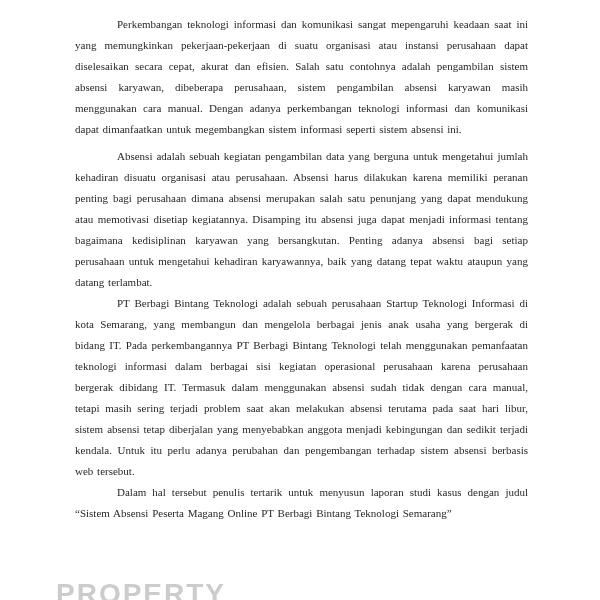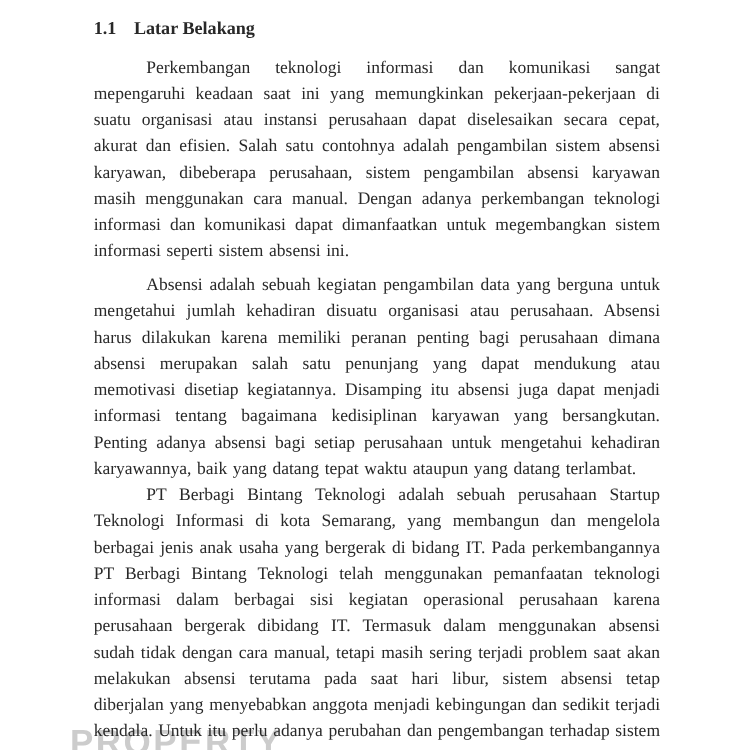--- a/index.html
+++ b/index.html
@@ -31,21 +31,21 @@
   .heading {
     display: flex;
     gap: 14px;
     font-size: 14.5px;
     font-weight: bold;
     line-height: 18px;
     margin: 0 0 12px 0;
   }
   .para {
     margin: 0;
-    font-size: 14px;
+    font-size: 11px;
     line-height: 21px;
     text-align: justify;
     text-indent: 42px;
     word-spacing: 1px;
   }
   .para.gap-after {
     margin-bottom: 6px;
   }
   .watermark {
     position: absolute;
@@ -63,24 +63,20 @@
 </style>
 </head>
 <body>
 
 <div class="page">
 
   <div class="watermark">PROPERTY</div>
 
   <div class="content">
 
-    <h1 class="heading">
-      <span>1.1</span>
-      <span>Latar Belakang</span>
-    </h1>
 
     <p class="para gap-after">Perkembangan teknologi informasi dan komunikasi sangat mepengaruhi keadaan saat ini yang memungkinkan pekerjaan-pekerjaan di suatu organisasi atau instansi perusahaan dapat diselesaikan secara cepat, akurat dan efisien. Salah satu contohnya adalah pengambilan sistem absensi karyawan, dibeberapa perusahaan, sistem pengambilan absensi karyawan masih menggunakan cara manual. Dengan adanya perkembangan teknologi informasi dan komunikasi dapat dimanfaatkan untuk megembangkan sistem informasi seperti sistem absensi ini.</p>
 
     <p class="para">Absensi adalah sebuah kegiatan pengambilan data yang berguna untuk mengetahui jumlah kehadiran disuatu organisasi atau perusahaan. Absensi harus dilakukan karena memiliki peranan penting bagi perusahaan dimana absensi merupakan salah satu penunjang yang dapat mendukung atau memotivasi disetiap kegiatannya. Disamping itu absensi juga dapat menjadi informasi tentang bagaimana kedisiplinan karyawan yang bersangkutan. Penting adanya absensi bagi setiap perusahaan untuk mengetahui kehadiran karyawannya, baik yang datang tepat waktu ataupun yang datang terlambat.</p>
 
     <p class="para">PT Berbagi Bintang Teknologi adalah sebuah perusahaan Startup Teknologi Informasi di kota Semarang, yang membangun dan mengelola berbagai jenis anak usaha yang bergerak di bidang IT. Pada perkembangannya PT Berbagi Bintang Teknologi telah menggunakan pemanfaatan teknologi informasi dalam berbagai sisi kegiatan operasional perusahaan karena perusahaan bergerak dibidang IT. Termasuk dalam menggunakan absensi sudah tidak dengan cara manual, tetapi masih sering terjadi problem saat akan melakukan absensi terutama pada saat hari libur, sistem absensi tetap diberjalan yang menyebabkan anggota menjadi kebingungan dan sedikit terjadi kendala. Untuk itu perlu adanya perubahan dan pengembangan terhadap sistem absensi berbasis web tersebut.</p>
 
     <p class="para">Dalam hal tersebut penulis tertarik untuk menyusun laporan studi kasus dengan judul “Sistem Absensi Peserta Magang Online PT Berbagi Bintang Teknologi Semarang”</p>
 
   </div>

